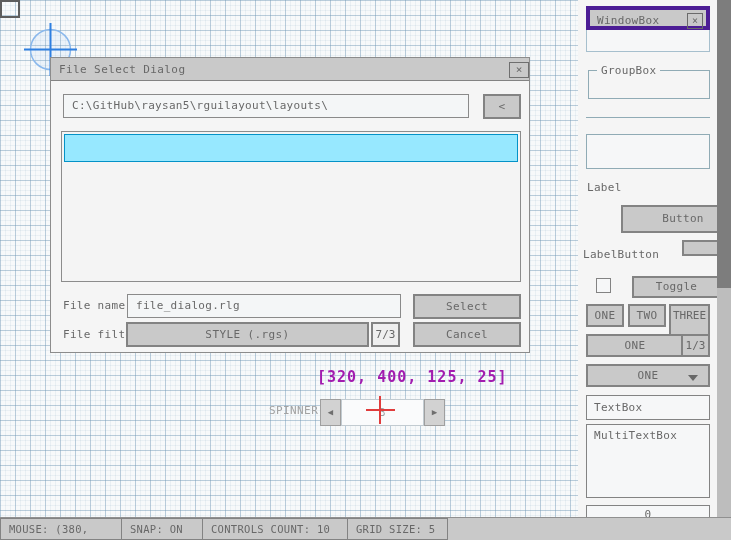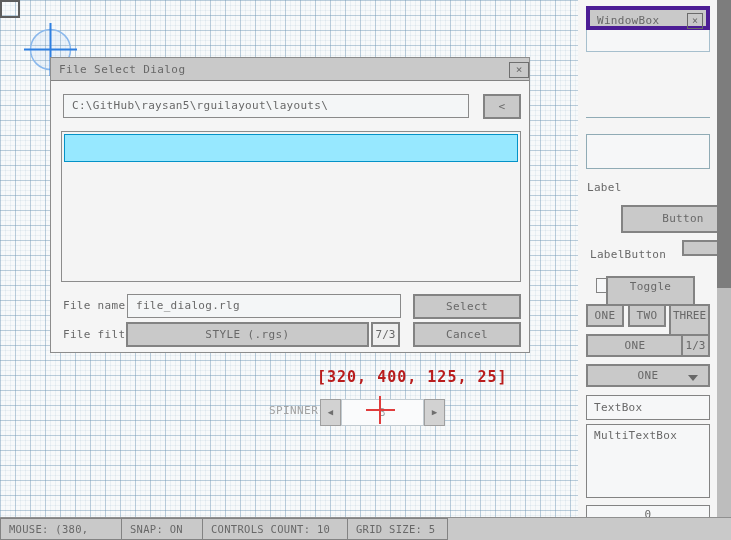--- a/index.html
+++ b/index.html
@@ -42,21 +42,21 @@
   .fname-box { left:76px; top:236px; width:274px; height:24px; line-height:22px; }
   .select-btn { left:362px; top:236px; width:108px; height:25px; line-height:21px; }
   .ffilter-label { left:12px; top:264px; line-height:25px; }
   .style-btn { left:75px; top:264px; width:243px; height:25px; line-height:21px; }
   .counter-box { left:320px; top:264px; width:29px; height:25px; line-height:21px;
     background:#efefef; border:2px solid #838383; text-align:center; font-size:11px; position:absolute; }
   .cancel-btn { left:362px; top:264px; width:108px; height:25px; line-height:21px; }
 
   
   .sel-info { position:absolute; left:317px; top:368px; font-size:15px; font-weight:bold;
-    letter-spacing:1px; color:#b91c1c; }
+    letter-spacing:1px; color:#a21caf; }
   .spin-label { position:absolute; left:269px; top:404px; font-size:11px; color:#a2a2a2; letter-spacing:.4px; }
   .spin-btn { position:absolute; width:21px; height:27px; background:#d2d2d2; border:1px solid #9f9f9f;
     font-size:9px; line-height:25px; text-align:center; color:#6f6f6f; cursor:pointer; }
   .spin-left { left:320px; top:399px; }
   .spin-right { left:424px; top:399px; }
   .spin-value { position:absolute; left:341px; top:399px; width:83px; height:27px;
     border:1px solid #c2cbd1; background:#fafbfc; text-align:center; line-height:25px;
     font-size:10px; color:#9aa0a4; }
   .cross-h { position:absolute; left:366px; top:409px; width:29px; height:2px; background:#e03c3c; }
   .cross-v { position:absolute; left:379px; top:396px; width:2px; height:28px; background:#e03c3c; }
@@ -140,34 +140,37 @@
   <div class="palette">
 
     <div class="p-item" style="top:6px;">
       <div class="wb-title">
         <span class="t">WindowBox</span>
         <span class="wb-close">×</span>
       </div>
       <div class="wb-body"></div>
     </div>
 
+    <div class="groupbox">
+      <span>GroupBox</span>
+    </div>
 
     <div class="hline"></div>
 
     <div class="panelbox"></div>
 
     <span class="p-label" style="left:9px; top:181px;">Label</span>
 
     <div class="p-btn" style="left:8px; top:205px; width:124px; height:28px; line-height:24px;margin-left:35px;">Button</div>
 
-    <span class="p-label" style="left:12px; top:248px;text-align:right;">LabelButton</span>
+    <span class="p-label" style="left:5px; top:248px;text-align:right;">LabelButton</span>
     <div class="p-btn" style="left:104px; top:240px; width:28px; height:16px; line-height:24px;padding-left:36px;">IM</div>
 
     <div class="checkbox"></div>
-    <div class="p-btn" style="left:28px; top:276px; width:89px; height:30px; line-height:18px;">Toggle</div>
+    <div class="p-btn" style="left:54px; top:276px; width:89px; height:22px; line-height:18px;">Toggle</div>
 
     <div class="p-btn" style="left:8px; top:304px; width:38px; height:23px; line-height:19px;">ONE</div>
     <div class="p-btn" style="left:50px; top:304px; width:38px; height:23px; line-height:19px;">TWO</div>
     <div class="p-btn" style="left:91px; top:304px; width:41px; height:38px; line-height:19px; letter-spacing:0;">THREE</div>
 
     <div class="p-btn" style="left:8px; top:334px; width:98px; height:23px; line-height:19px;">ONE</div>
     <div class="p-btn" style="left:103px; top:334px; width:29px; height:23px; line-height:19px; letter-spacing:0;">1/3</div>
 
     <div class="p-btn" style="left:8px; top:364px; width:124px; height:23px; line-height:19px;">
       <span>ONE</span>

